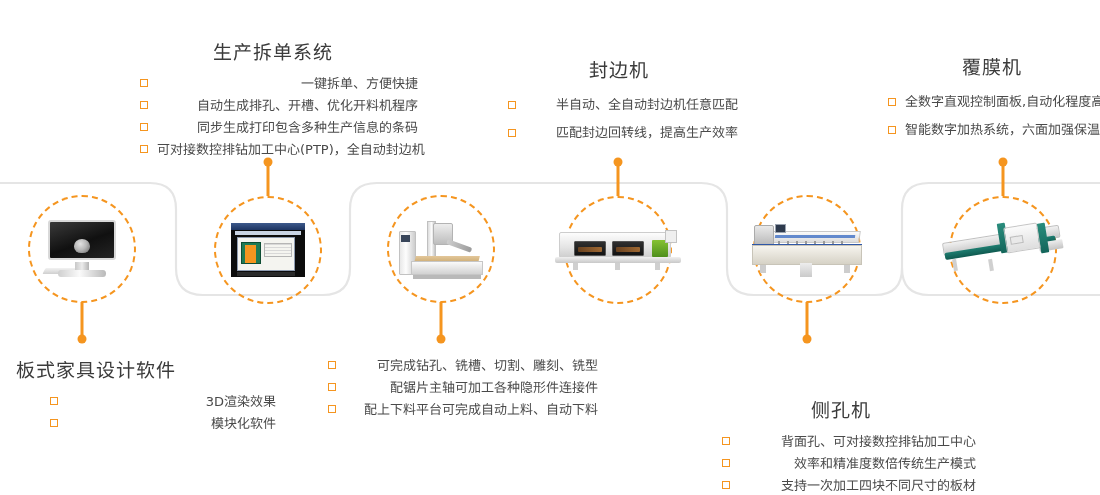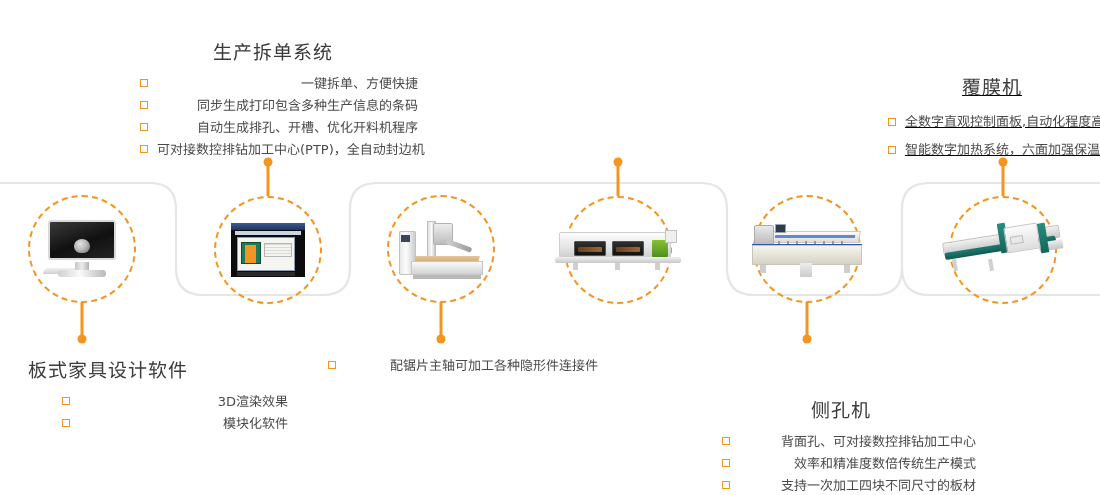--- a/index.html
+++ b/index.html
@@ -445,21 +445,21 @@
       <div class="track2"></div>
       <div class="tail"></div>
       <div class="pillar1"></div>
       <div class="pillar2"></div>
       <div class="main"></div>
       <div class="leg" style="left:10px;"></div>
       <div class="leg" style="left:46px;"></div>
     </div>
   </div>
 
-  <div class="block lead-left" style="left:28px; top:355px; width:260px;">
+  <div class="block lead-left" style="left:16px; top:355px; width:260px;">
     <h3>板式家具设计软件</h3>
     <ul style="padding-left:34px;">
       <li>
         <span class="chk"></span>
         <span>3D渲染效果</span>
       </li>
       <li>
         <span class="chk"></span>
         <span>模块化软件</span>
       </li>
@@ -468,65 +468,83 @@
 
   <div class="block center" style="left:128px; top:37px; width:290px;">
     <h3>生产拆单系统</h3>
     <ul style="padding-left:12px;">
       <li>
         <span class="chk"></span>
         <span>一键拆单、方便快捷</span>
       </li>
       <li>
         <span class="chk"></span>
+        <span>自动生成排孔、开槽、优化开料机程序</span>
+      </li>
+      <li>
+        <span class="chk"></span>
         <span>同步生成打印包含多种生产信息的条码</span>
-      </li>
-      <li>
-        <span class="chk"></span>
-        <span>自动生成排孔、开槽、优化开料机程序</span>
       </li>
       <li>
         <span class="chk"></span>
         <span>可对接数控排钻加工中心(PTP)，全自动封边机</span>
       </li>
     </ul>
   </div>
 
   <div class="block center" style="left:318px; top:355px; width:280px;">
     <ul style="padding-left:10px;">
       <li>
         <span class="chk"></span>
+        <span>可完成钻孔、铣槽、切割、雕刻、铣型</span>
       </li>
       <li>
         <span class="chk"></span>
         <span>配锯片主轴可加工各种隐形件连接件</span>
       </li>
+      <li>
+        <span class="chk"></span>
+        <span>配上下料平台可完成自动上料、自动下料</span>
+      </li>
     </ul>
   </div>
 
+  <div class="block center" style="left:500px; top:55px; width:238px;">
+    <h3>封边机</h3>
+    <ul style="padding-left:8px;">
+      <li style="line-height:28px;">
+        <span class="chk" style="top:10px;"></span>
+        <span>半自动、全自动封边机任意匹配</span>
+      </li>
+      <li style="line-height:28px;">
+        <span class="chk" style="top:10px;"></span>
+        <span>匹配封边回转线，提高生产效率</span>
+      </li>
+    </ul>
+  </div>
 
   <div class="block center" style="left:706px; top:355px; width:270px;margin-top:40px;">
     <h3>侧孔机</h3>
     <ul style="padding-left:16px;">
       <li>
         <span class="chk"></span>
         <span>背面孔、可对接数控排钻加工中心</span>
       </li>
       <li>
         <span class="chk"></span>
         <span>效率和精准度数倍传统生产模式</span>
       </li>
       <li>
         <span class="chk"></span>
         <span>支持一次加工四块不同尺寸的板材</span>
       </li>
     </ul>
   </div>
 
-  <div class="block center" style="left:884px; top:72px; width:216px;text-decoration:underline;">
+  <div class="block center" style="left:884px; top:52px; width:216px;">
     <h3>覆膜机</h3>
     <ul style="padding-left:4px;">
       <li style="line-height:28px;">
         <span class="chk" style="top:10px;"></span>
         <span>全数字直观控制面板,自动化程度高</span>
       </li>
       <li style="line-height:28px;">
         <span class="chk" style="top:10px;"></span>
         <span>智能数字加热系统，六面加强保温</span>
       </li>

